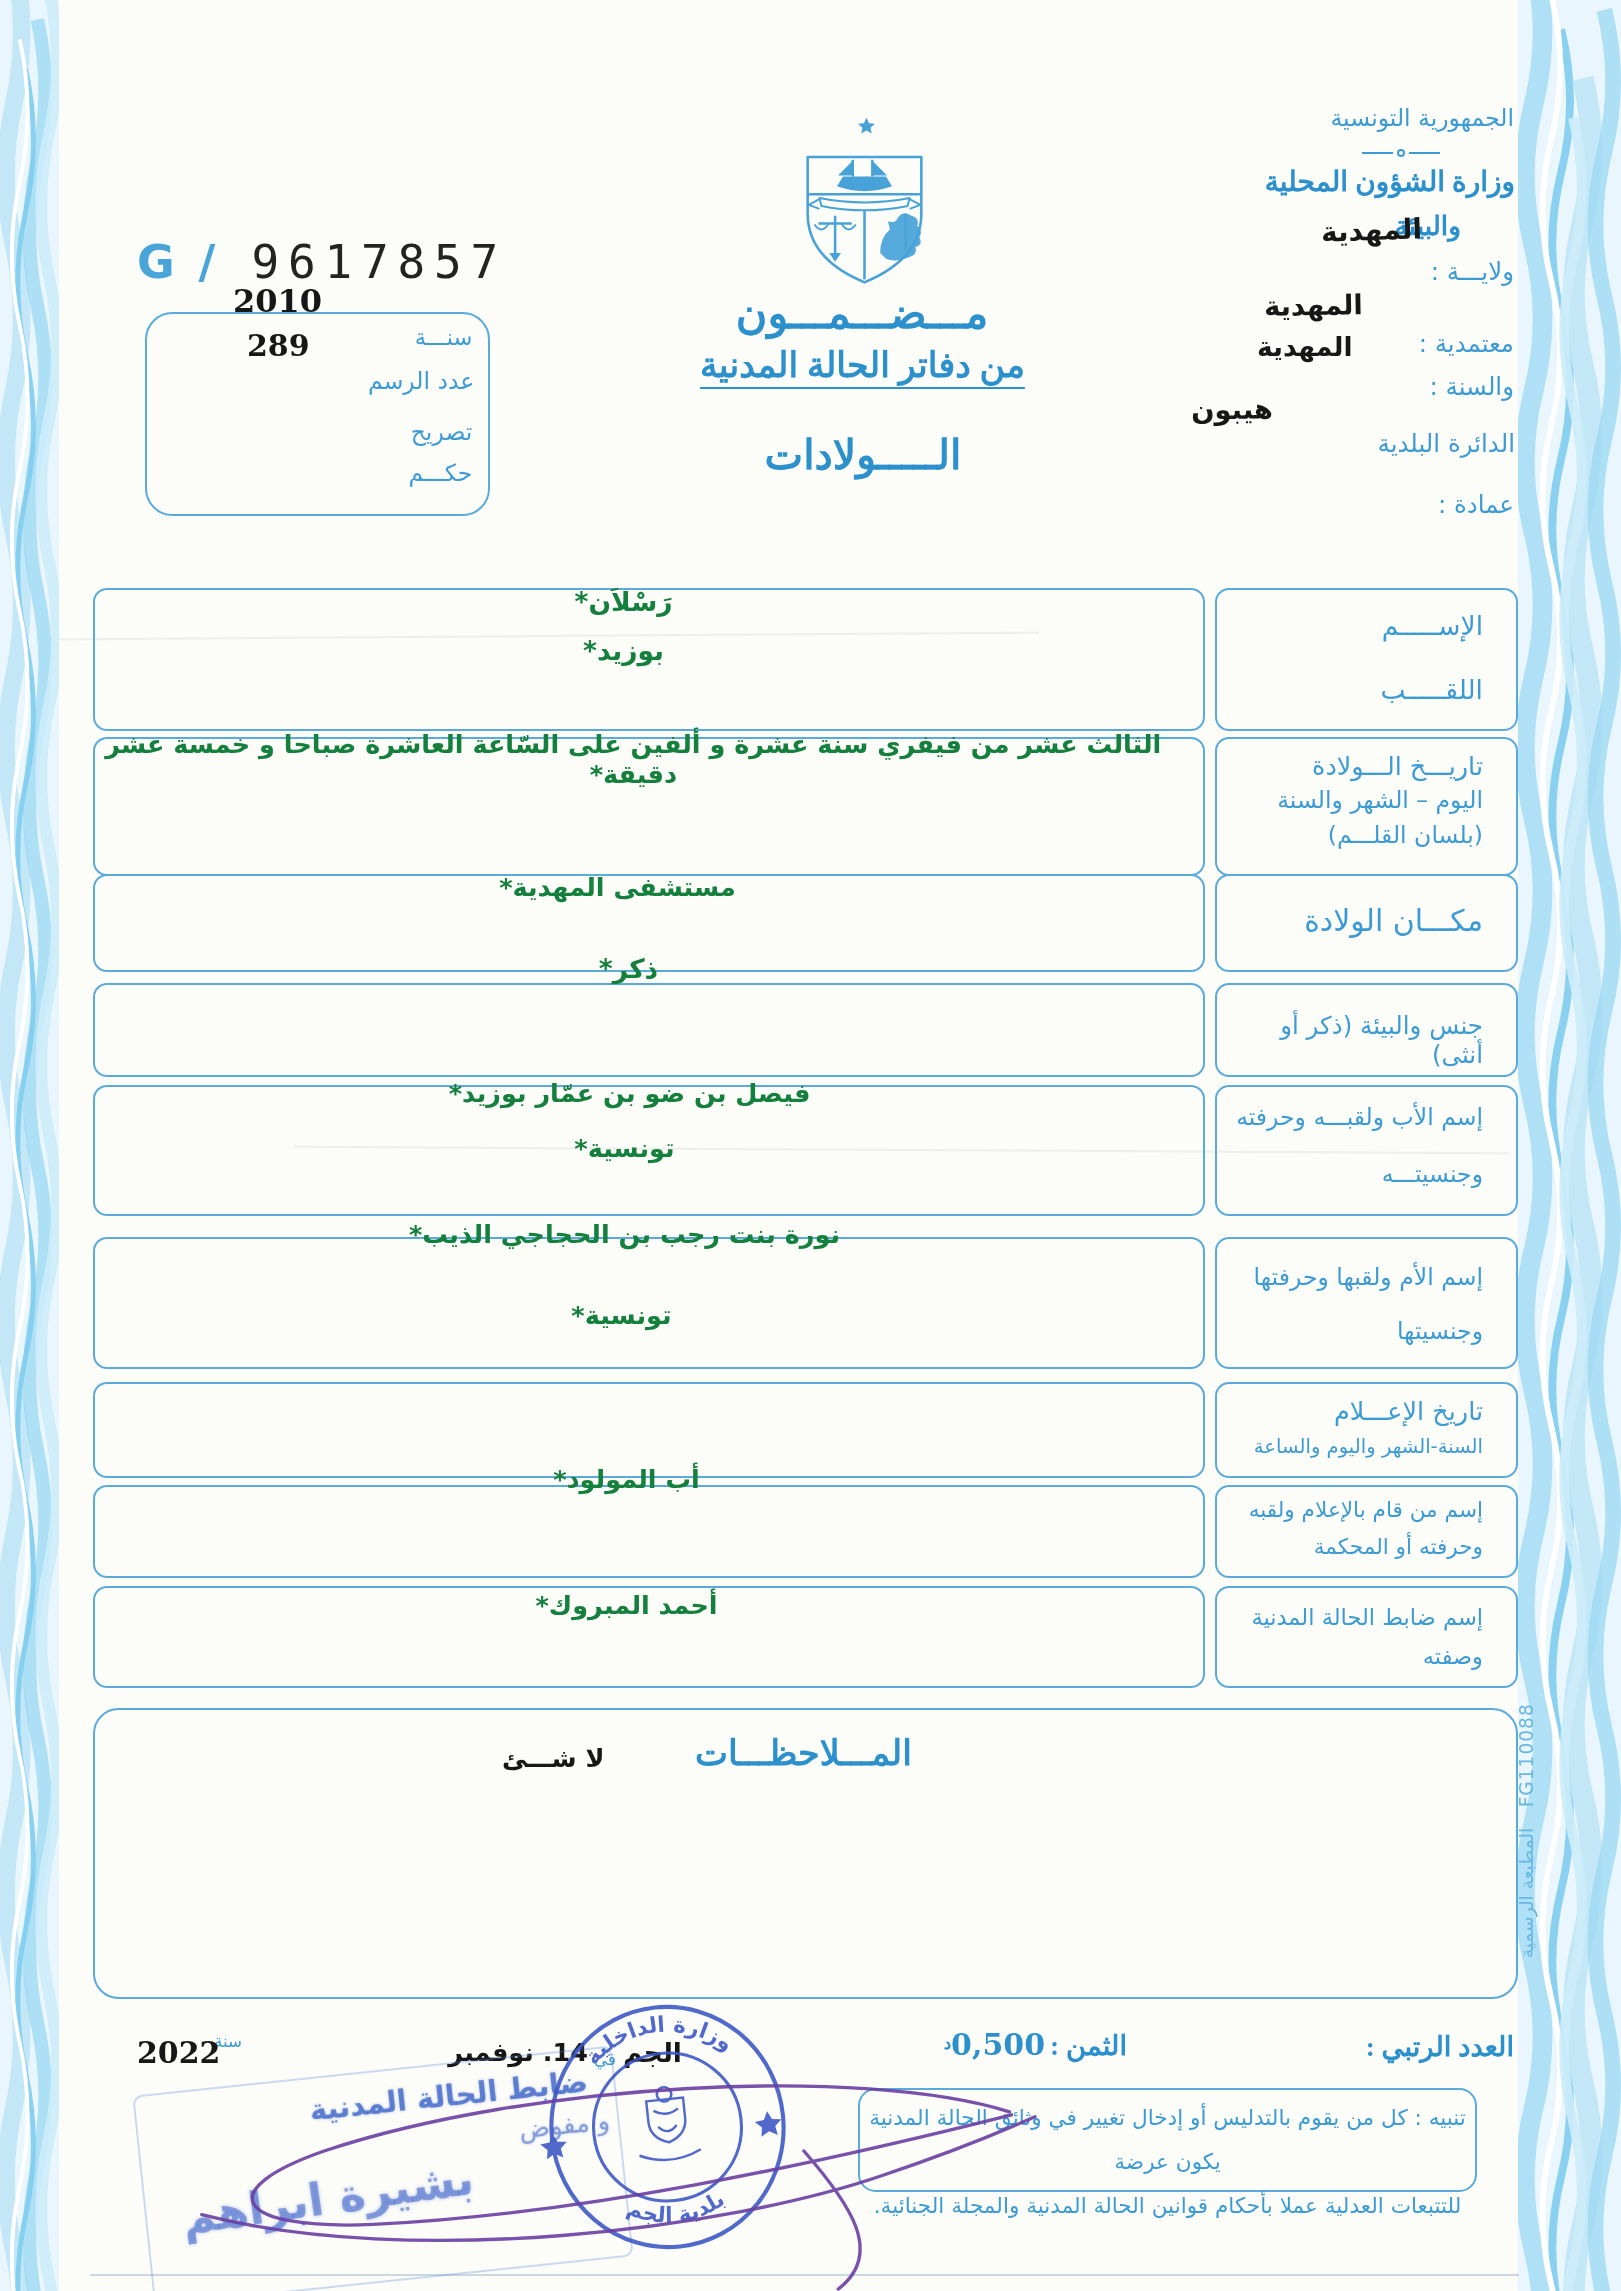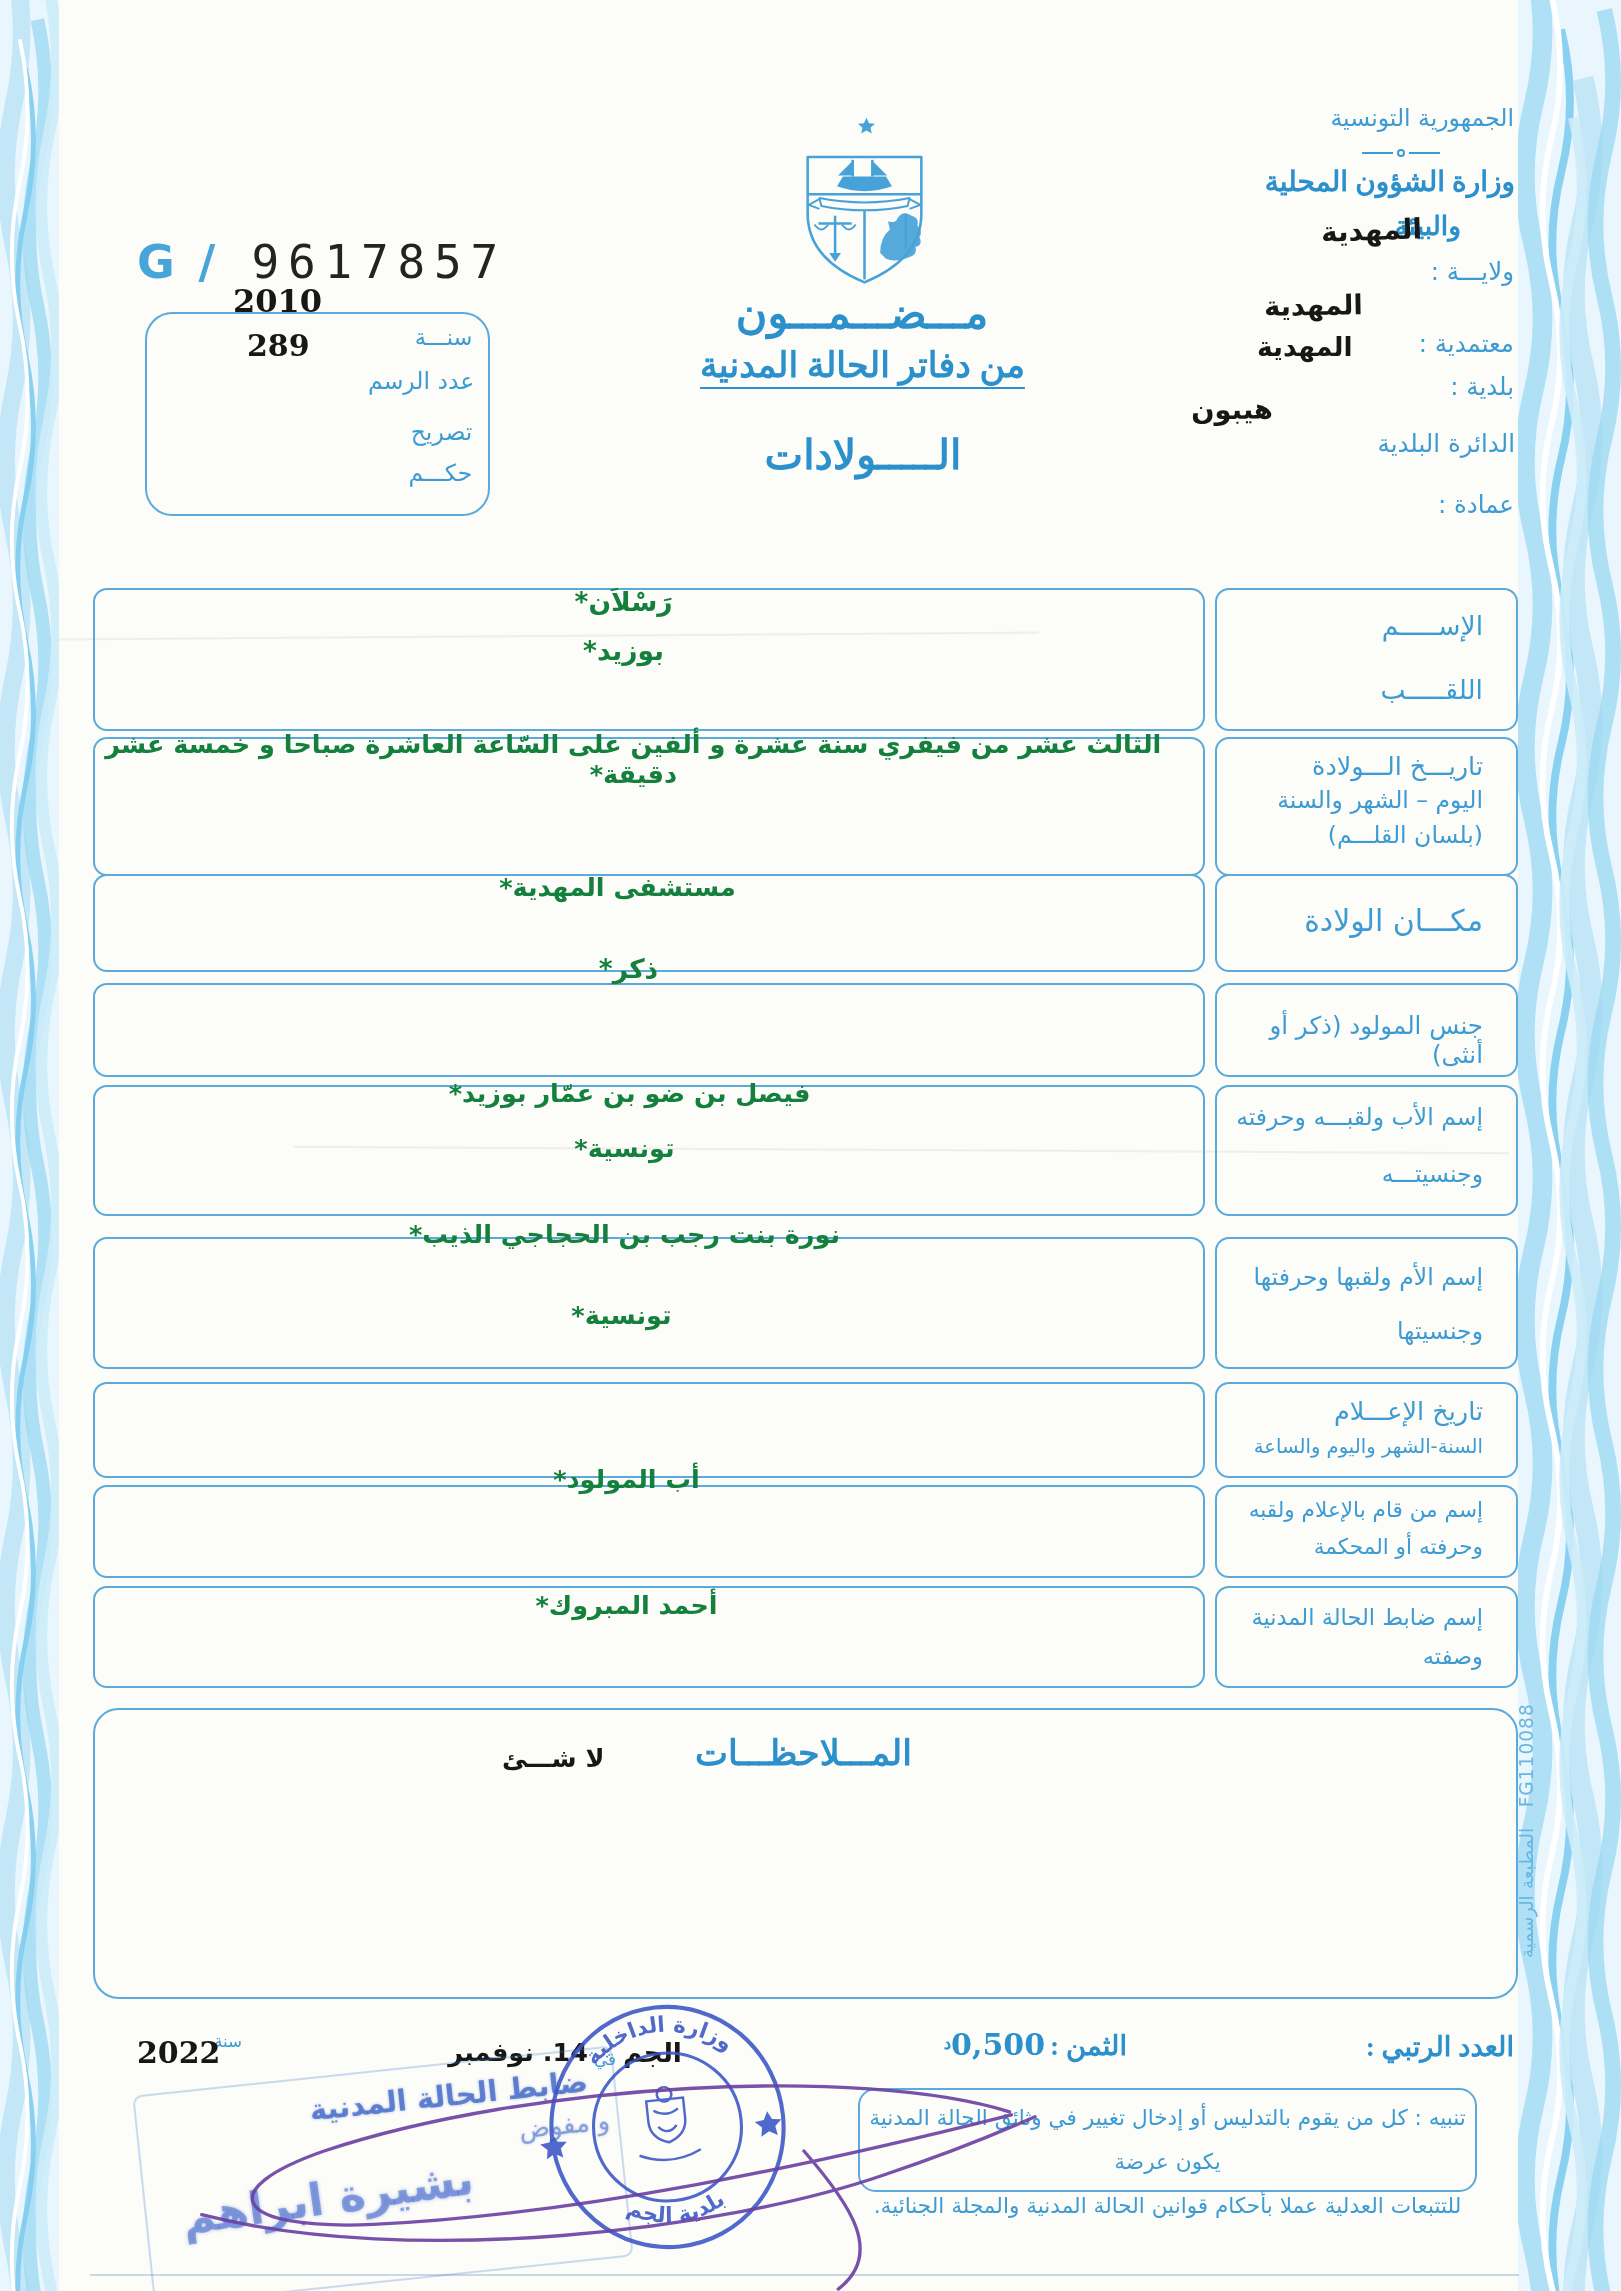--- a/index.html
+++ b/index.html
@@ -112,21 +112,21 @@
     <div style="position:absolute;left:35px;top:0;width:7.8px;height:7.8px;border:2px solid #3d9bd3;border-radius:50%;box-sizing:border-box"></div>
     <div style="position:absolute;right:0;top:2.9px;width:31px;height:2px;background:#3d9bd3"></div>
   </div>
   <div class="hdr bluebold" style="left:1152px;top:165px;width:363px;font-size:28px">وزارة الشؤون المحلية</div>
   <div class="hdr bluebold" style="left:1304px;top:210px;width:157px;font-size:26.5px;text-align:right">والبيئة</div>
   <div class="abs ink" style="left:1321px;top:214px;font-size:28px;transform:rotate(-2deg);direction:rtl">المهدية</div>
   <div class="hdr blue" style="left:1318px;top:257px;width:196px;font-size:24.5px">ولايـــة :</div>
   <div class="abs ink" style="left:1264px;top:290px;font-size:27.4px;direction:rtl;transform:rotate(-1deg)">المهدية</div>
   <div class="hdr blue" style="left:1318px;top:329px;width:196px;font-size:24.5px">معتمدية :</div>
   <div class="abs ink" style="left:1257px;top:331px;font-size:26.5px;direction:rtl">المهدية</div>
-  <div class="hdr blue" style="left:1367px;top:372px;width:147px;font-size:24.5px">بلدية :</div>
+  <div class="hdr blue" style="left:1367px;top:372px;width:147px;font-size:24.5px">والسنة :</div>
   <div class="abs ink" style="left:1191px;top:394px;font-size:27.4px;direction:rtl;transform:rotate(-1deg)">هيبون</div>
   <div class="hdr blue" style="left:1304px;top:429px;width:211px;font-size:24.5px">الدائرة البلدية</div>
   <div class="hdr blue" style="left:1382px;top:490px;width:132px;font-size:24.5px">عمادة :</div>
 
   <div class="box" style="left:93px;top:588px;width:1108px;height:139px"></div>
   <div class="box lbox" style="left:1215px;top:588px;width:299px;height:139px">
     <span class="lbl-line" style="top:19.6px;font-size:26.5px">الإســـــم</span>
     <span class="lbl-line" style="top:84px;font-size:26.5px">اللقـــــب</span>
   </div>
   <div class="val" style="top:586px;padding-right:47px;font-size:26.5px">رَسْلاَن*</div>
@@ -141,21 +141,21 @@
   <div class="val" style="top:729px;padding-right:27.4px;font-size:25.5px">الثالث عشر من فيفري سنة عشرة و ألفين على السّاعة العاشرة صباحا و خمسة عشر دقيقة*</div>
 
   <div class="box" style="left:93px;top:874px;width:1108px;height:94px"></div>
   <div class="box lbox" style="left:1215px;top:874px;width:299px;height:94px">
     <span class="lbl-line" style="top:27.4px;font-size:30px">مكـــان الولادة</span>
   </div>
   <div class="val" style="top:872px;padding-right:59px;font-size:25.5px">مستشفى المهدية*</div>
 
   <div class="box" style="left:93px;top:983px;width:1108px;height:90px"></div>
   <div class="box lbox" style="left:1215px;top:983px;width:299px;height:90px">
-    <span class="lbl-line" style="top:25.5px;font-size:24.5px">جنس المولود (ذكر أو أنثى)</span>
+    <span class="lbl-line" style="top:25.5px;font-size:24.5px">جنس والبيئة (ذكر أو أنثى)</span>
   </div>
   <div class="val" style="top:953px;padding-right:37px;font-size:26.5px">ذكر*</div>
 
   <div class="box" style="left:93px;top:1085px;width:1108px;height:127px"></div>
   <div class="box lbox" style="left:1215px;top:1085px;width:299px;height:127px">
     <span class="lbl-line" style="top:15.7px;font-size:23.5px">إسم الأب ولقبـــه وحرفته</span>
     <span class="lbl-line" style="top:73px;font-size:23.5px">وجنسيتـــه</span>
   </div>
   <div class="val" style="top:1078px;padding-right:35px">فيصل بن ضو بن عمّار بوزيد*</div>
   <div class="val" style="top:1133px;padding-right:45px">تونسية*</div>

